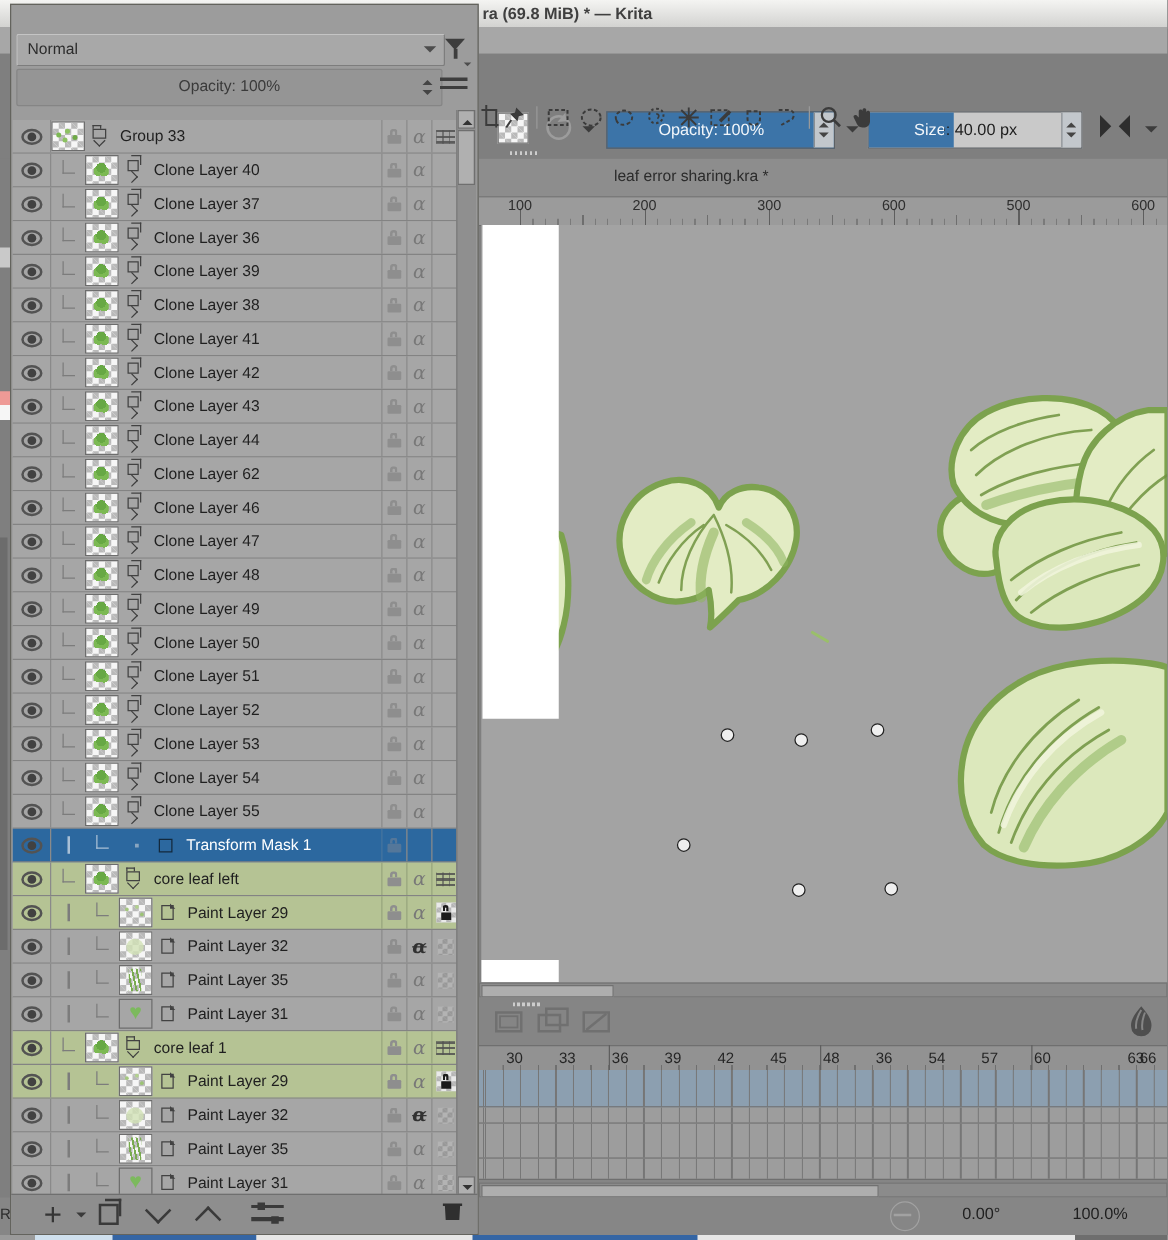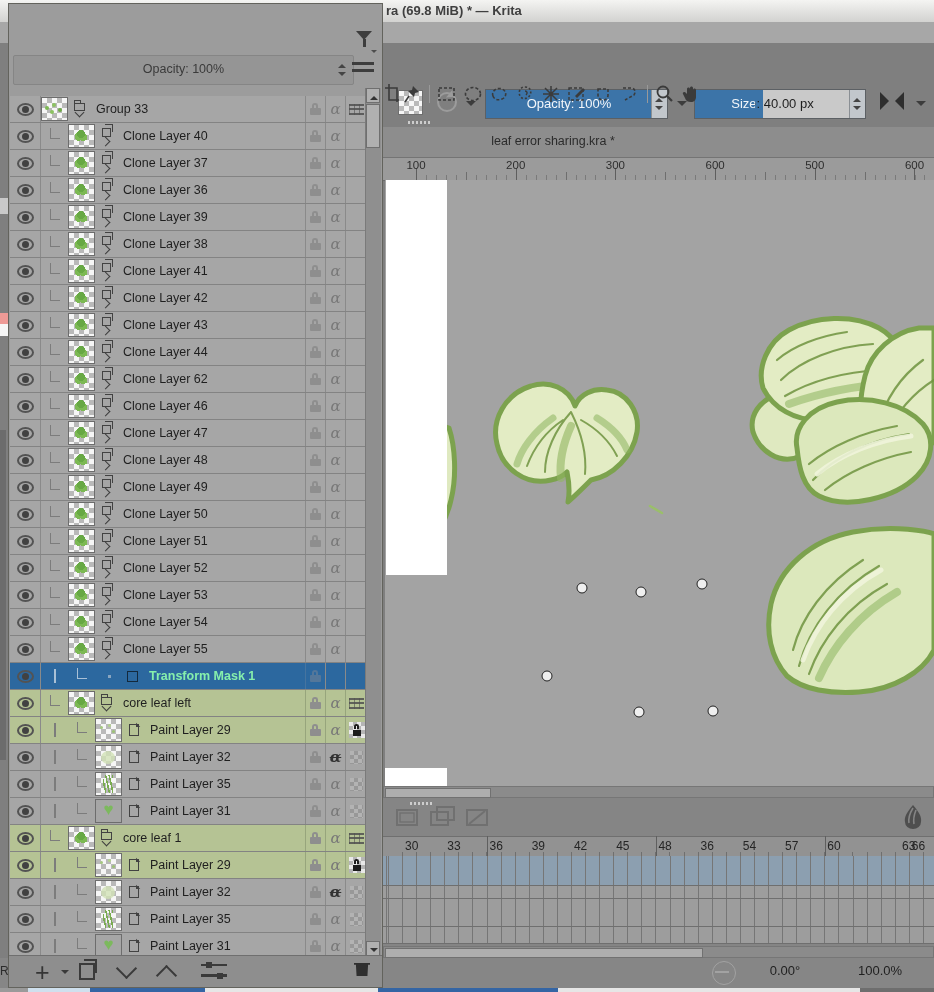--- a/index.html
+++ b/index.html
@@ -146,21 +146,21 @@
   .ic-folder{width:11px;height:8px;border:1.4px solid #424242;position:relative;box-sizing:border-box;}
   .ic-folder::before{content:"";position:absolute;left:-1px;top:-4px;width:5px;height:2px;border:1.4px solid #424242;border-bottom:none;}
   .ic-copy{width:9px;height:9px;border:1.4px solid #424242;position:relative;box-sizing:border-box;}
   .ic-copy::before{content:"";position:absolute;left:2px;top:-5px;width:7px;height:7px;border:1.4px solid #424242;border-left:none;border-bottom:none;}
   .ic-page{width:10px;height:12px;border:1.4px solid #424242;position:relative;box-sizing:border-box;}
   .ic-page::after{content:"";position:absolute;right:-1px;top:-1px;border:3px solid transparent;border-top-color:#424242;transform:rotate(45deg);}
   .ic-mask{width:11px;height:11px;border:1.5px solid #13293d;box-sizing:border-box;}
   .chd{width:6px;height:6px;border-right:1.6px solid #3d3d3d;border-bottom:1.6px solid #3d3d3d;transform:rotate(45deg);margin-top:-3px;}
   .chr{width:6px;height:6px;border-right:1.6px solid #3d3d3d;border-bottom:1.6px solid #3d3d3d;transform:rotate(-45deg);margin-left:-2px;}
   .lname{flex:1;padding-left:6px;font-size:12.5px;color:#1f1f1f;white-space:nowrap;overflow:hidden;}
-  .selected .lname{font-weight:bold;color:#86efac;}
+  .selected .lname{font-weight:normal;color:#ffffff;}
   .c-lock,.c-alpha,.c-extra{align-self:stretch;border-left:1px solid #8a8a8a;display:flex;align-items:center;justify-content:center;flex:none;}
   .c-lock{width:19px;} .c-alpha{width:19px;} .c-extra{width:21px;}
   .green .c-lock,.green .c-alpha,.green .c-extra{border-left-color:#97a57c;}
   .selected .c-lock{border-left-color:#46749f;}
   .lk{width:11px;height:7px;background:#8e8e8e;border-radius:1px;position:relative;margin-top:4px;}
   .lk::before{content:"";position:absolute;left:1.5px;top:-5px;width:6px;height:5px;border:2px solid #8e8e8e;border-bottom:none;border-radius:4px 4px 0 0;box-sizing:border-box;}
   .selected .lk{background:#54779a;} .selected .lk::before{border-color:#54779a;}
   .alpha{font-family:"DejaVu Serif",serif;font-style:italic;font-size:15px;color:#787878;}
   .alpha.crossed{color:#323232;text-decoration:line-through;font-weight:bold;}
   .x-grid{width:15px;height:11px;background:
@@ -406,20 +406,24 @@
   <i style="left:860px;width:74px;background:#6e6e6e;"></i>
 </div>
 
 <div class="frag" style="left:0;top:198px;width:8px;height:16px;background:#c9c9c9;"></div>
 <div class="frag" style="left:0;top:313px;width:8px;height:11px;background:#ee9a96;"></div>
 <div class="frag" style="left:0;top:324px;width:8px;height:12px;background:#f6f6f6;"></div>
 <div class="frag" style="left:0;top:430px;width:6px;height:330px;background:#6c6c6c;"></div>
 <div class="frag" style="left:0;top:964px;width:8px;height:16px;font-size:12px;color:#2c2c2c;">R</div>
 
 <div class="abs" id="panel">
+  <div id="p-combo">
+    <span class="t">Normal</span>
+    <span class="dd"></span>
+  </div>
   <span id="funnel"></span>
   <span id="funnel-dd"></span>
   <div id="p-op">
     <span class="t">Opacity:  100%</span>
     <span class="spin">
         <i class="up"></i>
         <i class="dn"></i>
       </span>
   </div>
   <span id="burger"></span>

